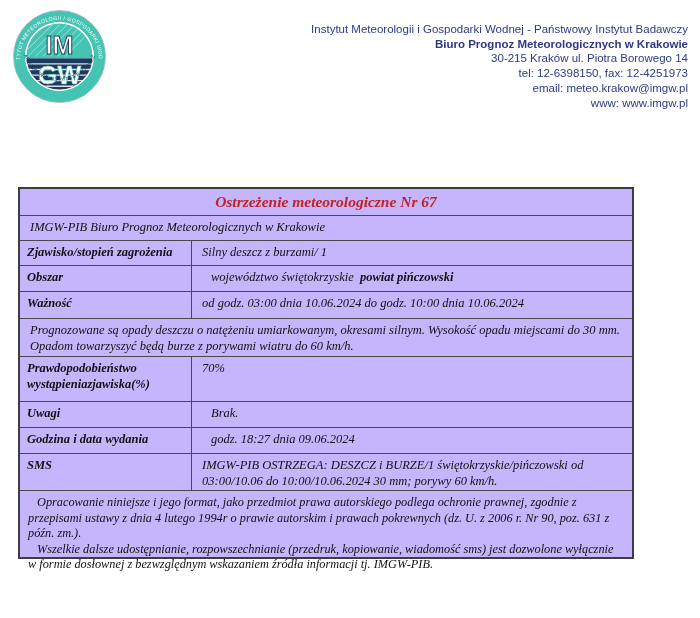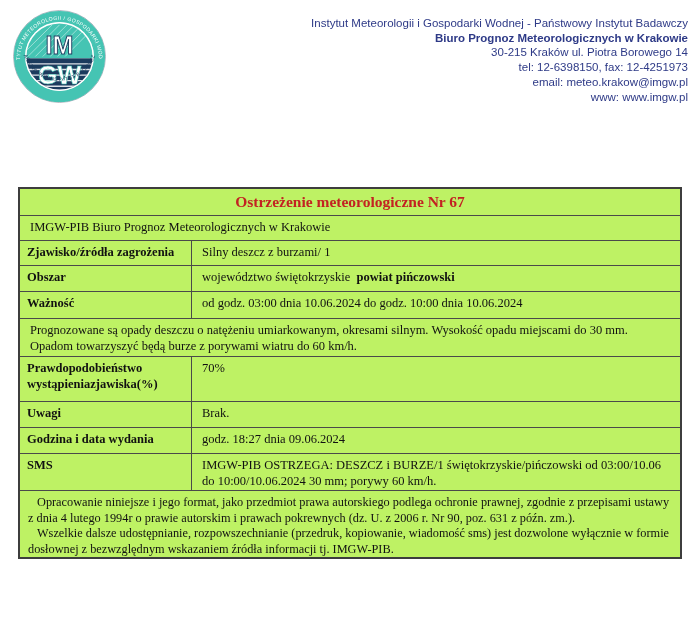--- a/index.html
+++ b/index.html
@@ -12,37 +12,38 @@
     color: #111;
     overflow: hidden;
   }
 
   
   .logo {
     position: absolute; top: 10px; left: 13px;
     width: 93px; height: 93px;
   }
   .header-text {
-    position: absolute; top: 16px; right: 12px;
+    position: absolute; top: 22px; right: 12px;
     text-align: right;
     font-family: "Liberation Sans", sans-serif;
     font-size: 11.5px;
     line-height: 14.7px;
     color: #2e3a87;
     white-space: nowrap;
   }
   .header-text .hbold { font-weight: bold; }
 
   
   .warning-table {
     position: absolute; left: 18px; top: 187px;
-    width: 664px;
+    width: 616px;
     border: 2px solid #3d3d3d;
     font-size: 12.5px;
-    background: #bef264;
+    background: #c4b5fd;
+    font-style: italic;
   }
   .title-row {
     height: 26px;
     display: flex; align-items: center; justify-content: center;
     font-weight: bold;
     font-size: 15.5px;
     color: #c32222;
   }
   .trow {
     display: flex;
@@ -54,21 +55,21 @@
     font-weight: bold;
     padding: 4px 4px 0 7px;
     line-height: 15.5px;
   }
   .tvalue {
     flex: 1;
     padding: 4px 10px 0 10px;
     line-height: 15.5px;
   }
   .h25 { height: 25px; }
-  .h26 { height: 26px; }
+  .h26 { height: 26px; gap: 9px; }
   .h27 { height: 27px; }
   .h37 { height: 37px; }
   .h38 { height: 38px; }
   .h45 { height: 45px; }
   .bold-part { font-weight: bold; }
 
   .footer-cell {
     border-top: 1px solid #4a4a4a;
     height: 67px;
     padding: 4px 8px 0 8px;
@@ -134,21 +135,21 @@
 
 <div class="warning-table">
 
   <div class="title-row">Ostrzeżenie meteorologiczne Nr 67</div>
 
   <div class="trow h25">
     <div class="tvalue">IMGW-PIB Biuro Prognoz Meteorologicznych w Krakowie</div>
   </div>
 
   <div class="trow h25">
-    <div class="tlabel">Zjawisko/źródła zagrożenia</div>
+    <div class="tlabel">Zjawisko/stopień zagrożenia</div>
     <div class="tvalue">Silny deszcz z burzami/ 1</div>
   </div>
 
   <div class="trow h26">
     <div class="tlabel">Obszar</div>
     <div class="tvalue">
       <span>województwo świętokrzyskie</span>&nbsp;&nbsp;<span class="bold-part">powiat pińczowski</span>
     </div>
   </div>
 

